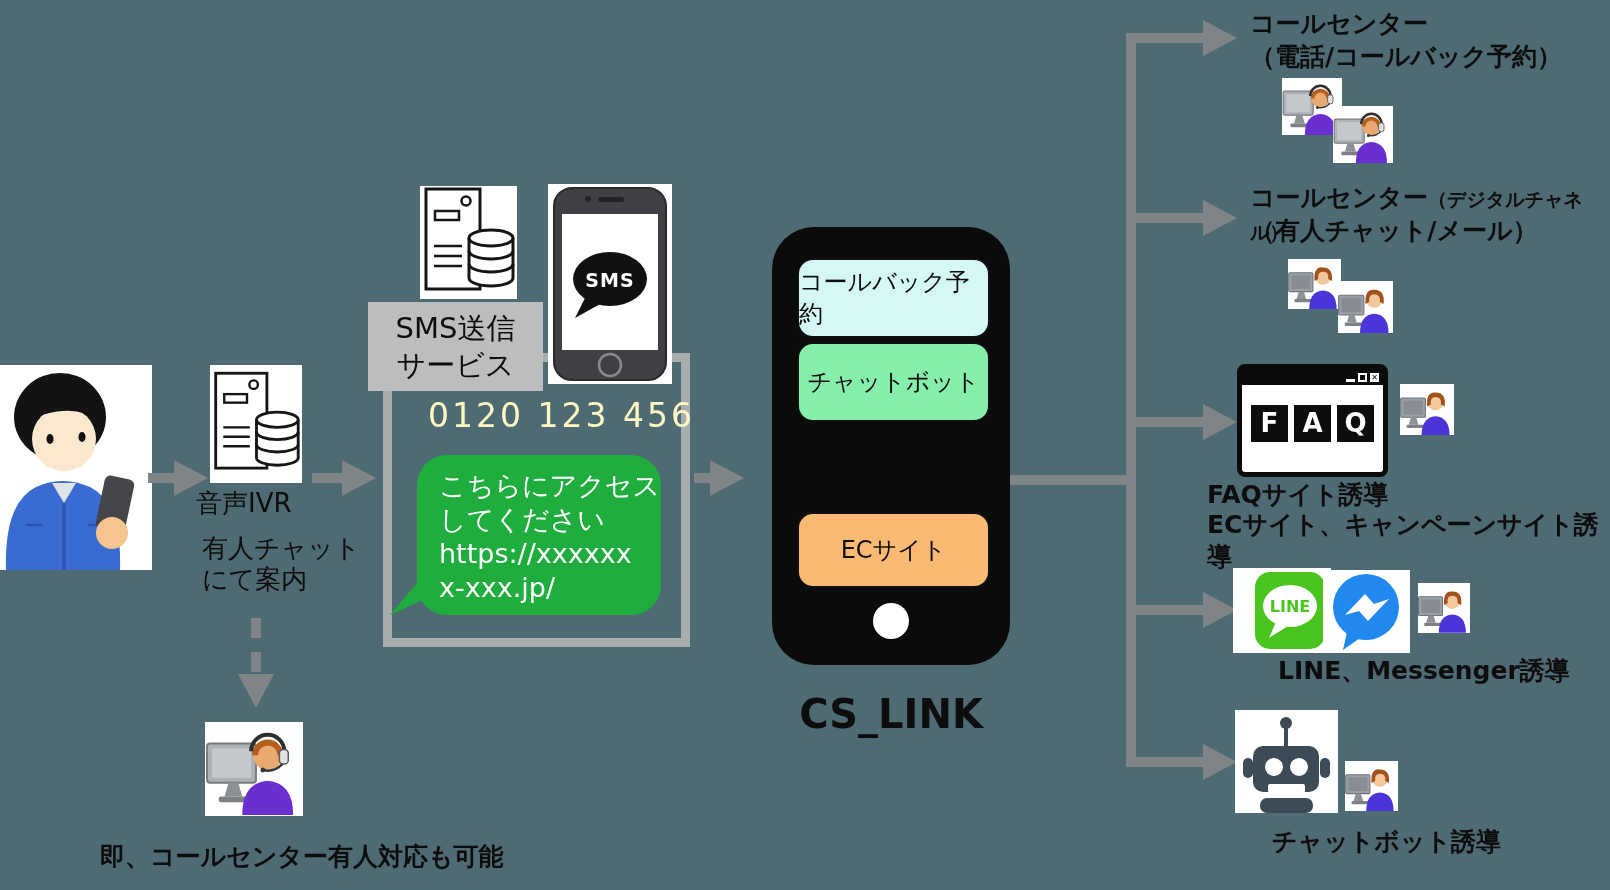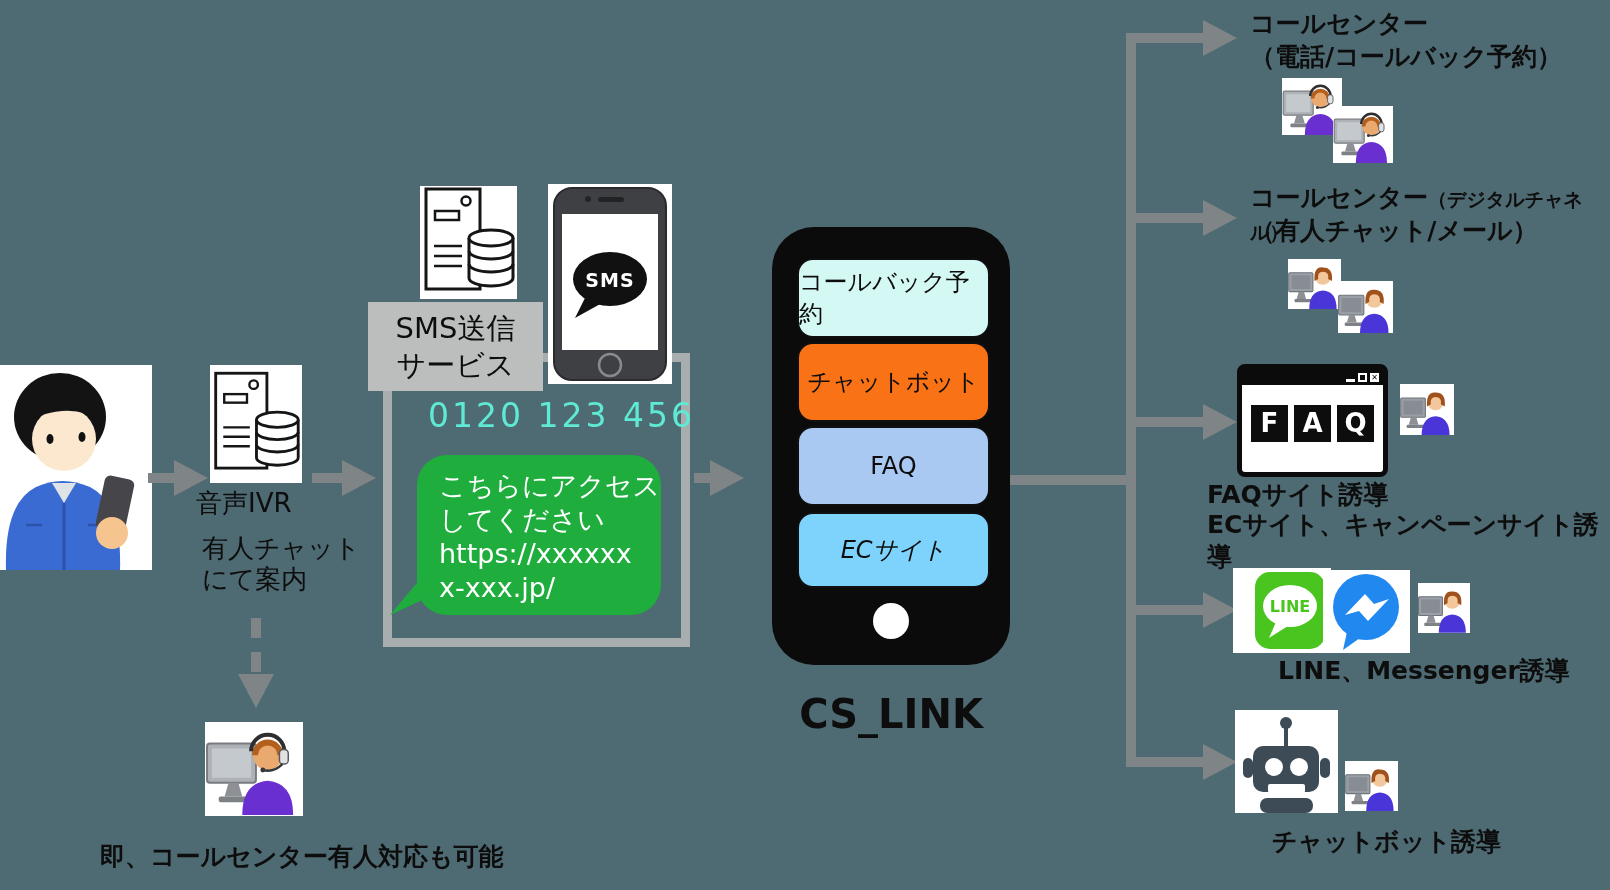--- a/index.html
+++ b/index.html
@@ -24,21 +24,21 @@
   .dash-bar{left:251px;top:618px;width:10px;height:54px;background:repeating-linear-gradient(180deg,#7f8486 0 20px,transparent 20px 34px);}
   .dash-head{left:238px;top:674px;}
   .agent-box{left:205px;top:722px;width:98px;height:94px;}
   .note-text{left:100px;top:840px;font-size:25px;font-weight:600;}
 
   
   .sms-frame{left:383px;top:353px;width:307px;height:294px;border:9px solid #a8adad;box-sizing:border-box;}
   .sms-server-box{left:420px;top:186px;width:97px;height:113px;}
   .sms-label-box{left:368px;top:302px;width:175px;height:89px;background:#bcbebe;display:flex;flex-direction:column;align-items:center;justify-content:center;font-size:29px;line-height:37px;font-weight:400;}
   .sms-phone-box{left:548px;top:184px;width:124px;height:200px;z-index:3;}
-  .caller-id{left:428px;top:396px;font-size:33px;font-weight:500;color:#5eead4;letter-spacing:3px;}
+  .caller-id{left:428px;top:396px;font-size:33px;font-weight:500;color:#fef9c3;letter-spacing:3px;}
   .bubble{left:417px;top:455px;width:244px;height:160px;background:#1fae3d;border-radius:30px;z-index:2;}
   .bubble-tail{left:390px;top:553px;z-index:1;}
   .bubble-text{left:439px;top:469px;z-index:3;color:#fff;font-size:27px;line-height:34px;font-weight:500;}
   .arrow3-shaft{left:694px;top:473px;width:18px;height:10px;}
   .arrow3-head{left:710px;top:460px;}
 
   
   .cs-phone{left:772px;top:227px;width:238px;height:438px;background:#0b0b0b;border-radius:42px;}
   .menu-btn{left:797px;width:193px;height:80px;border:2px solid #101010;border-radius:16px;box-sizing:border-box;display:flex;align-items:center;justify-content:center;font-size:24px;}
   .mb1{top:258px;}
@@ -213,23 +213,22 @@
     <div>してください</div>
     <div>https://xxxxxx</div>
     <div>x-xxx.jp/</div>
   </div>
 
   <div class="abs shaft arrow3-shaft"></div>
   <div class="abs head-right arrow3-head"></div>
 
   <div class="abs cs-phone"></div>
   <div class="abs menu-btn mb1" style="background: rgb(212, 248, 244);">コールバック予約</div>
-  <div class="abs menu-btn mb2" style="background: #f97316;">チャットボット</div>
-  <div class="abs menu-btn mb3" style="background: rgb(169, 200, 242);">FAQ</div>
-  <div class="abs menu-btn mb4" style="background: #7dd3fc; font-style: italic;">ECサイト</div>
+  <div class="abs menu-btn mb2" style="background: #86efac;">チャットボット</div>
+  <div class="abs menu-btn mb4" style="background: #fdba74;">ECサイト</div>
   <div class="abs home-btn"></div>
   <div class="abs cs-title">CS_LINK</div>
 
   <div class="abs shaft arrow4-shaft"></div>
 
   <div class="abs shaft trunk"></div>
   <div class="abs shaft br-shaft b1s"></div>
   <div class="abs head-right br-head b1h"></div>
   <div class="abs shaft br-shaft b2s"></div>
   <div class="abs head-right br-head b2h"></div>

